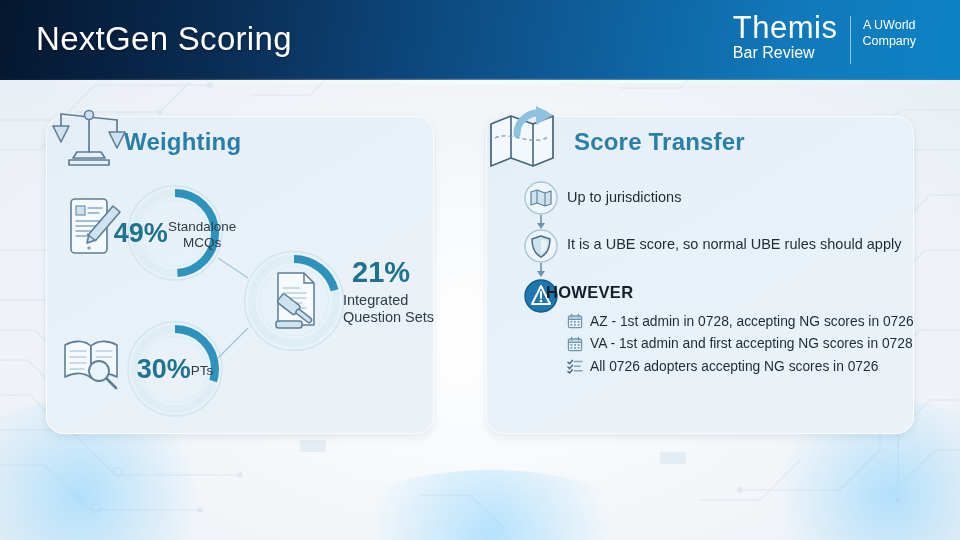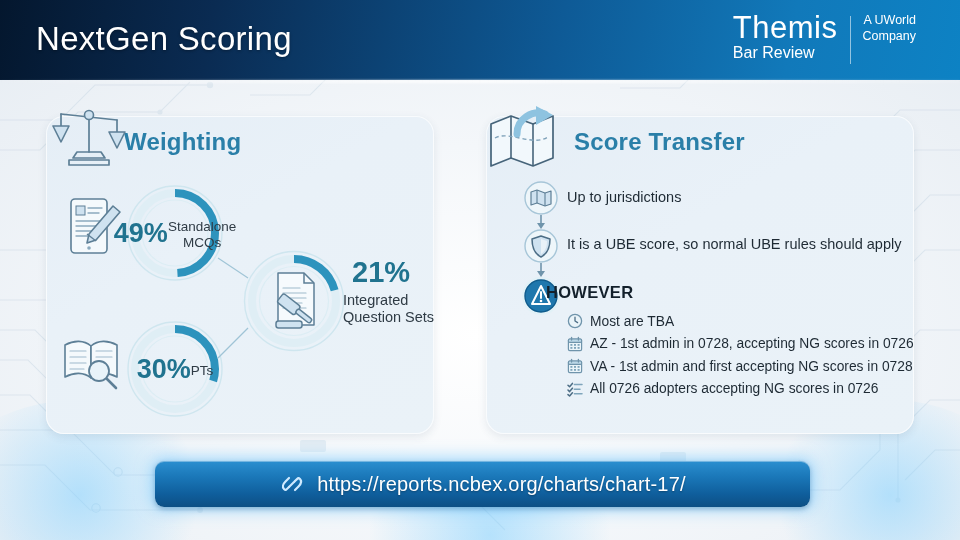--- a/index.html
+++ b/index.html
@@ -53,21 +53,21 @@
   }
   .logo-main { text-align:left; }
   .logo-themis {
     font-size:31px; color:#ffffff; font-weight:400; line-height:.95; letter-spacing:.5px;
   }
   .logo-sub {
     font-size:16px; color:#ffffff; font-weight:400; line-height:1.2; margin-top:1px;
   }
   .logo-div { width:1px; height:48px; background:rgba(255,255,255,.55); margin-top:3px; }
   .logo-uworld {
-    font-size:12.5px; color:#ffffff; line-height:1.25; text-align:right; 
+    font-size:12.5px; color:#ffffff; line-height:1.25; text-align:center; margin-top:5px;
   }
 
   
   .panel {
     position:absolute;
     background: linear-gradient(150deg, #e5eef6 0%, #e9f1f8 40%, #eaf2f8 100%);
     border-radius: 18px;
     box-shadow: 0 3px 9px rgba(40,70,100,.10), 0 0 0 1px rgba(255,255,255,.7) inset;
   }
   #panel-weighting { left:46px; top:116px; width:388px; height:318px; }
@@ -373,27 +373,20 @@
 
   <div class="tr-row" id="tr-row-1">
     <span class="tr-text">Up to jurisdictions</span>
   </div>
   <div class="tr-row" id="tr-row-2">
     <span class="tr-text">It is a UBE score, so normal UBE rules should apply</span>
   </div>
   <div id="tr-however" style="position:absolute;">HOWEVER</div>
 
   <div class="bullets">
-    <div class="bullet">
-      <svg width="16" height="16" viewBox="0 0 16 16">
-        <circle cx="8" cy="8" r="6.6" fill="#eaf4f9" stroke="#6f94ab" stroke-width="1.3"></circle>
-        <path d="M8 4.2 L8 8 L10.6 9.6" fill="none" stroke="#4c6d85" stroke-width="1.3" stroke-linecap="round"></path>
-      </svg>
-      <span class="bullet-text">Most are TBA</span>
-    </div>
 
     <div class="bullet">
       <svg width="16" height="16" viewBox="0 0 16 16">
         <rect x="1.4" y="3" width="13.2" height="11.6" rx="1.4" fill="#eaf4f9" stroke="#6f94ab" stroke-width="1.2"></rect>
         <rect x="1.4" y="3" width="13.2" height="3.4" rx="1.4" fill="#bcd8e8" stroke="#6f94ab" stroke-width="1.1"></rect>
         <line x1="4.6" y1="1.4" x2="4.6" y2="4" stroke="#6f94ab" stroke-width="1.3" stroke-linecap="round"></line>
         <line x1="11.4" y1="1.4" x2="11.4" y2="4" stroke="#6f94ab" stroke-width="1.3" stroke-linecap="round"></line>
         <g fill="#7fa5bb">
           <rect x="3.4" y="8" width="2" height="1.8"></rect>
             <rect x="7" y="8" width="2" height="1.8"></rect>
@@ -434,24 +427,14 @@
         <g stroke="#7fa5bb" stroke-width="1.5" stroke-linecap="round">
           <line x1="7.4" y1="3.4" x2="15" y2="3.4"></line>
           <line x1="7.4" y1="8.2" x2="13" y2="8.2"></line>
           <line x1="7.4" y1="12.8" x2="15" y2="12.8"></line>
         </g>
       </svg>
       <span class="bullet-text">All 0726 adopters accepting NG scores in 0726</span>
     </div>
   </div>
 
-  <div class="urlbar">
-    <svg width="26" height="26" viewBox="0 0 26 26">
-      <g stroke="#cfeaff" stroke-width="2.2" fill="none" stroke-linecap="round">
-        <path d="M10 16 C6.5 19.5, 6.5 19.5, 5 18 C3 16, 4 13, 6.5 10.5 L10 7"></path>
-        <path d="M16 10 C19.5 6.5, 19.5 6.5, 21 8 C23 10, 22 13, 19.5 15.5 L16 19"></path>
-        <line x1="10.5" y1="15.5" x2="15.5" y2="10.5"></line>
-      </g>
-    </svg>
-    <span class="url-text">https://reports.ncbex.org/charts/chart-17/</span>
-  </div>
 
 </div>
 
 </body></html>

